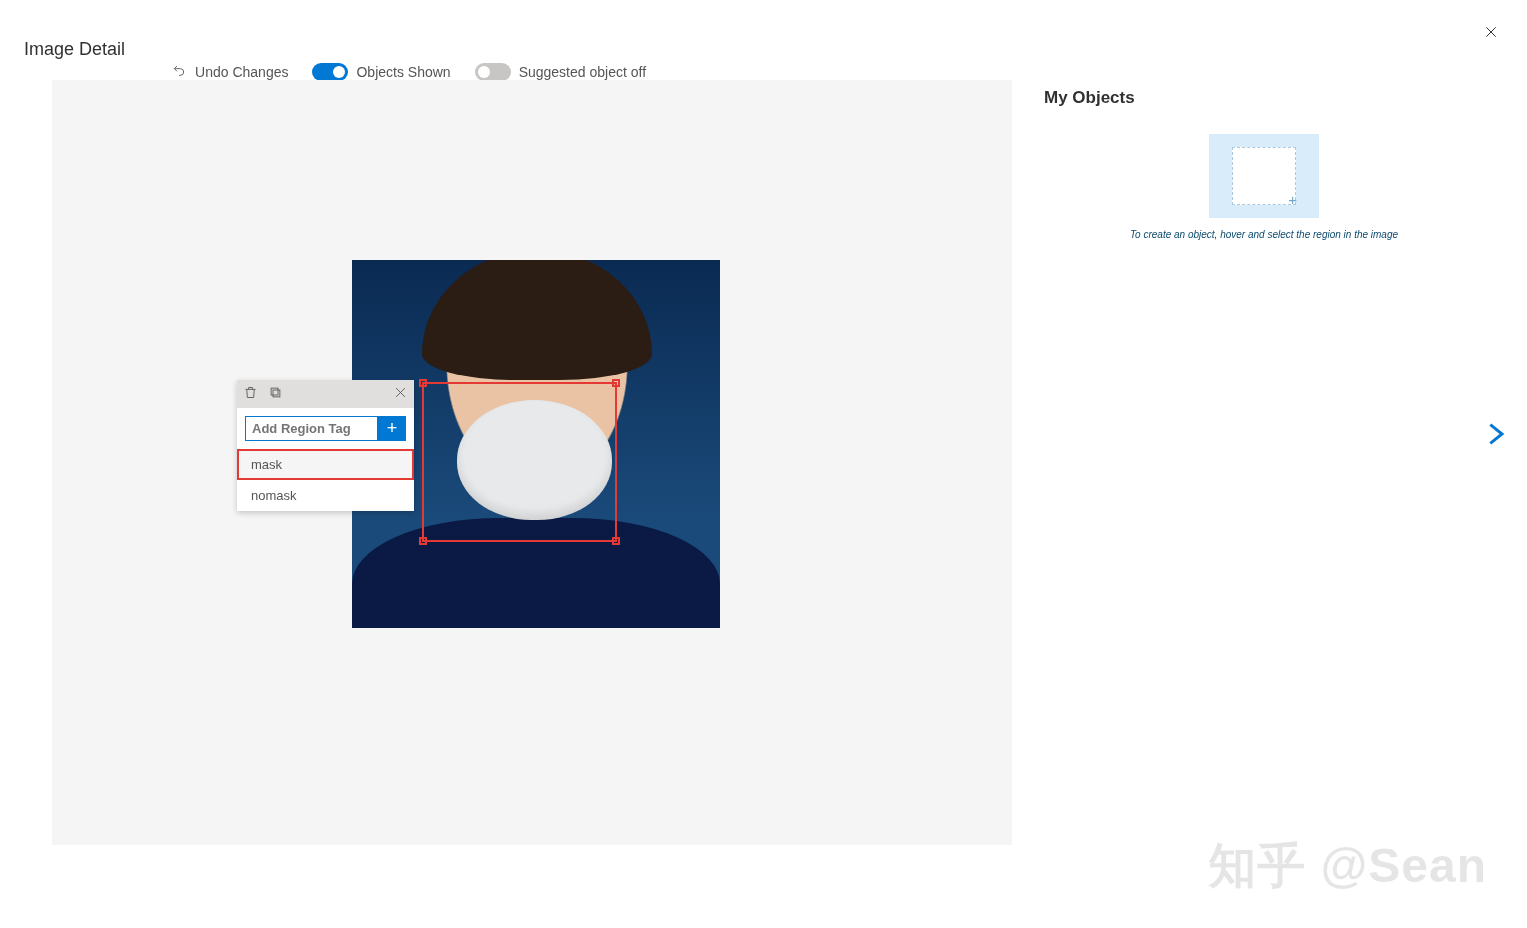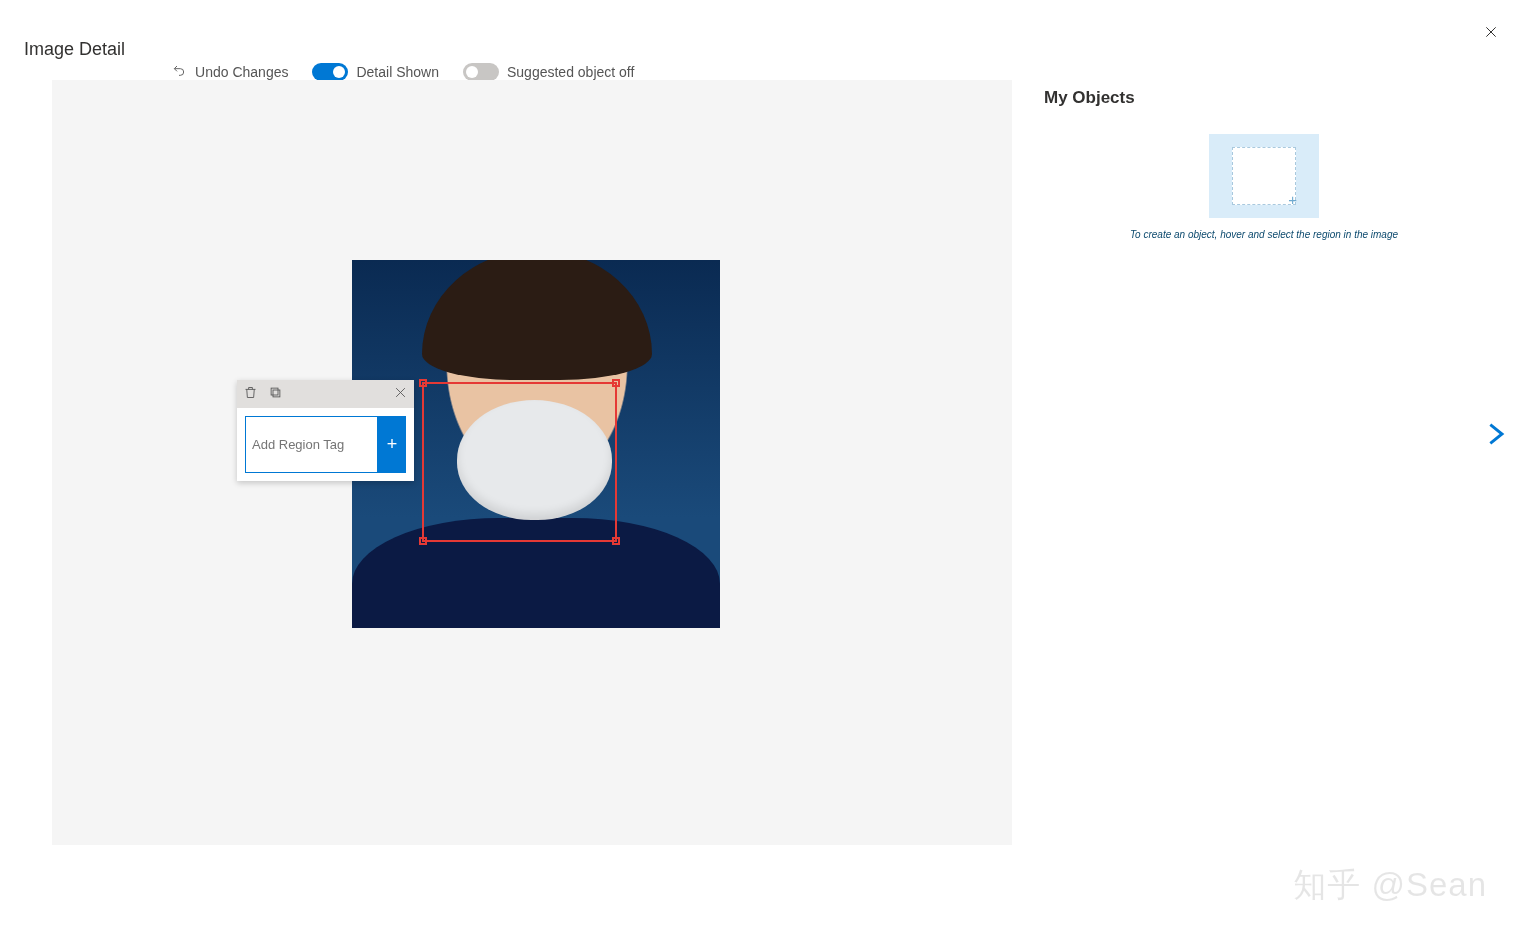--- a/index.html
+++ b/index.html
@@ -60,40 +60,40 @@
   .region-box .bl { left:-5px; bottom:-5px; } .region-box .br { right:-5px; bottom:-5px; }
 
   .tag-popup {
     position: absolute; left: 185px; top: 300px; width: 177px;
     background: #fff; box-shadow: 0 2px 6px rgba(0,0,0,.2);
   }
   .tag-popup .bar { background: #e1dfdd; height: 28px; display:flex; align-items:center; padding:0 6px; gap:10px; }
   .tag-popup .bar .spacer { flex:1; }
   .tag-popup .bar svg { width:15px; height:15px; stroke:#555; fill:none; stroke-width:1.4; }
   .tag-popup .input-row { display:flex; padding:8px; gap:0; align-items:stretch; }
-  .tag-popup .input-row input { flex:1; border:1px solid #0078d4; padding:20px 6px; font-size:13px; outline:none; min-width: 0; }
+  .tag-popup .input-row input { flex:1; border:1px solid #0078d4; padding:4px 6px; font-size:13px; outline:none; min-width: 0; font-weight: bold; }
   .tag-popup .input-row .plus { width:28px; background:#0078d4; color:#fff; display:flex; align-items:center; justify-content:center; font-size:18px; cursor:pointer; }
   .tag-popup .options { }
   .tag-popup .option { padding:8px 14px; font-size:13px; color:#555; cursor:pointer; }
   .tag-popup .option.selected { border:2px solid #e53935; background:#f5f5f5; padding:6px 12px; }
 
   .side-panel { position:absolute; left:1044px; top:0; width:440px; padding-top:8px; }
   .side-panel h2 { font-size:17px; font-weight:600; color:#323130; margin-bottom:26px; }
   .obj-placeholder-wrap { display:flex; flex-direction:column; align-items:center; gap:10px; }
   .obj-placeholder {
     width:110px; height:84px; background:#d9ecf9; display:flex; align-items:center; justify-content:center;
   }
   .obj-placeholder .dashed { width:64px; height:58px; background:#fff; border:1.5px dashed #a9c9de; position:relative; }
   .obj-placeholder .dashed .pluscorner { position:absolute; right:-2px; bottom:-4px; color:#6ea9cf; font-size:15px; }
   .obj-hint { font-size:10px; color:#0c4a6e; text-align:center; max-width:300px; line-height:1.35;font-style:italic; }
 
   .nav-next { position:absolute; right:18px; top:420px; cursor:pointer; }
   .nav-next svg { width:28px; height:28px; stroke:#0078d4; stroke-width:2.5; fill:none; }
 
-  .watermark { position:absolute; right:40px; bottom:20px; font-size:33px; color:rgba(0,0,0,.1); letter-spacing:1px; font-weight:400; user-select:none; }
+  .watermark { position:absolute; right:40px; bottom:30px; font-size:48px; color:rgba(0,0,0,.1); letter-spacing:1px; font-weight:700; user-select:none; }
 </style>
 </head>
 <body>
 
 <div class="header">
   <div class="page-title">Image Detail</div>
 
   <div class="header-item">
     <span class="undo-icon">
       <svg viewBox="0 0 24 24">
@@ -101,21 +101,21 @@
           <path d="M5 10h9a5 5 0 1 1 0 10h-2"></path>
         </svg>
     </span>
     <span>Undo Changes</span>
   </div>
 
   <div class="header-item">
     <span class="toggle on">
         <span class="knob"></span>
       </span>
-    <span>Detail Shown</span>
+    <span>Objects Shown</span>
   </div>
 
   <div class="header-item">
     <span class="toggle off">
         <span class="knob"></span>
       </span>
     <span>Suggested object off</span>
   </div>
 
   <div class="close-btn">
@@ -162,20 +162,24 @@
               <path d="M5 5l14 14M19 5L5 19"></path>
             </svg>
         </span>
       </div>
       <div class="input-row">
         <input type="text" placeholder="Add Region Tag" style="">
         <div class="plus">
           <span>+</span>
         </div>
       </div>
+      <div class="options">
+        <div class="option selected">mask</div>
+        <div class="option">nomask</div>
+      </div>
     </div>
   </div>
 
   <div class="side-panel">
     <h2>My Objects</h2>
     <div class="obj-placeholder-wrap">
       <div class="obj-placeholder">
         <div class="dashed">
           <span class="pluscorner">+</span>
         </div>

